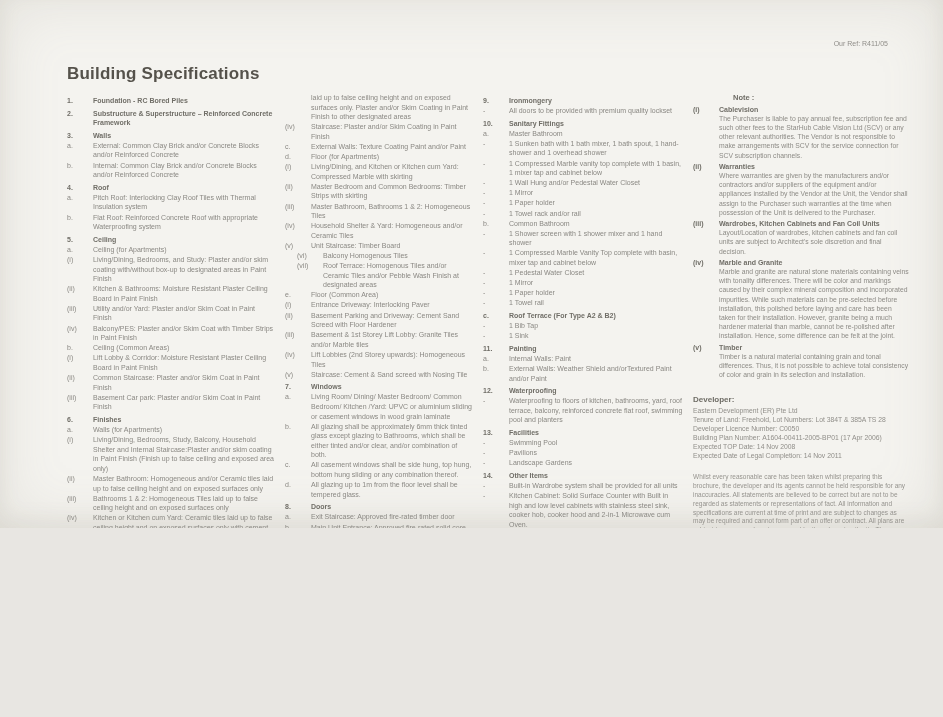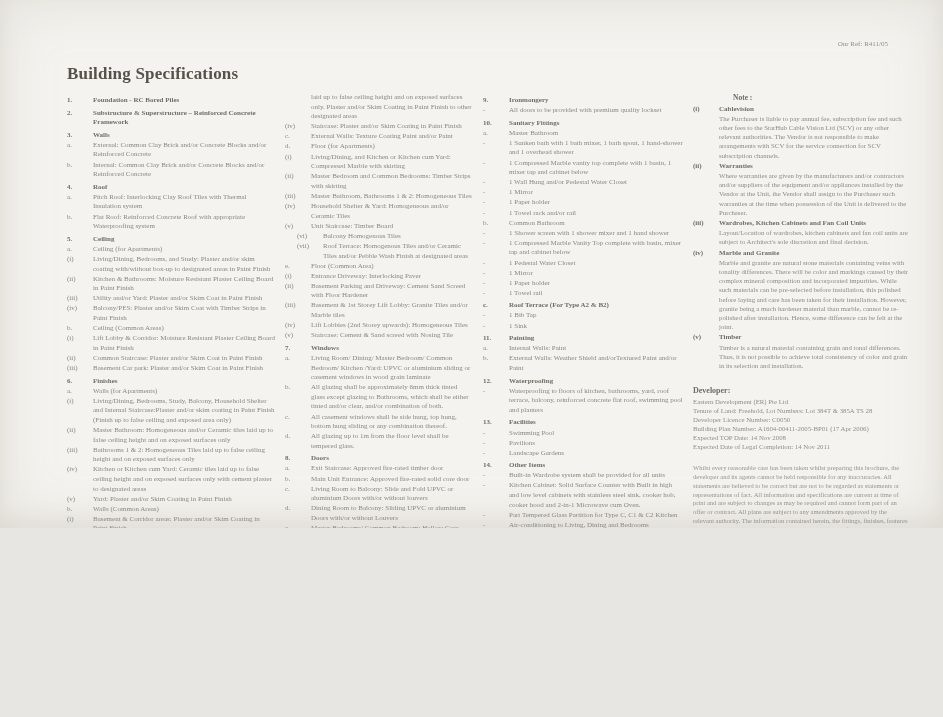--- a/index.html
+++ b/index.html
@@ -1,20 +1,20 @@
 <!DOCTYPE html>
 <html><head>
 <meta charset="utf-8">
 <style>
   html,body { margin:0; padding:0; background:#e8e6e2; }
   .page {
     position:relative; width:943px; height:528px;
     background:#f4f3ef;
     box-shadow: inset 0 0 60px rgba(150,142,125,0.18), inset 0 -8px 20px rgba(150,142,125,0.12);
-    font-family:Liberation Serif, serif;
+    font-family:Liberation Sans, sans-serif;
     overflow:hidden;
     color:#8a8883;
   }
   .ref { position:absolute; top:40px; right:55px; font-size:7px; color:#908e89; }
   .content { position:absolute; left:67px; top:64px; width:842px; }
   h1 {
     margin:0 0 9px 0; font-size:17px; font-weight:bold; color:#55524b; letter-spacing:0.2px;
   }
   .cols { display:grid; grid-template-columns:218px 198px 210px 1fr; align-items:start; }
   .col { padding-right:10px; }

